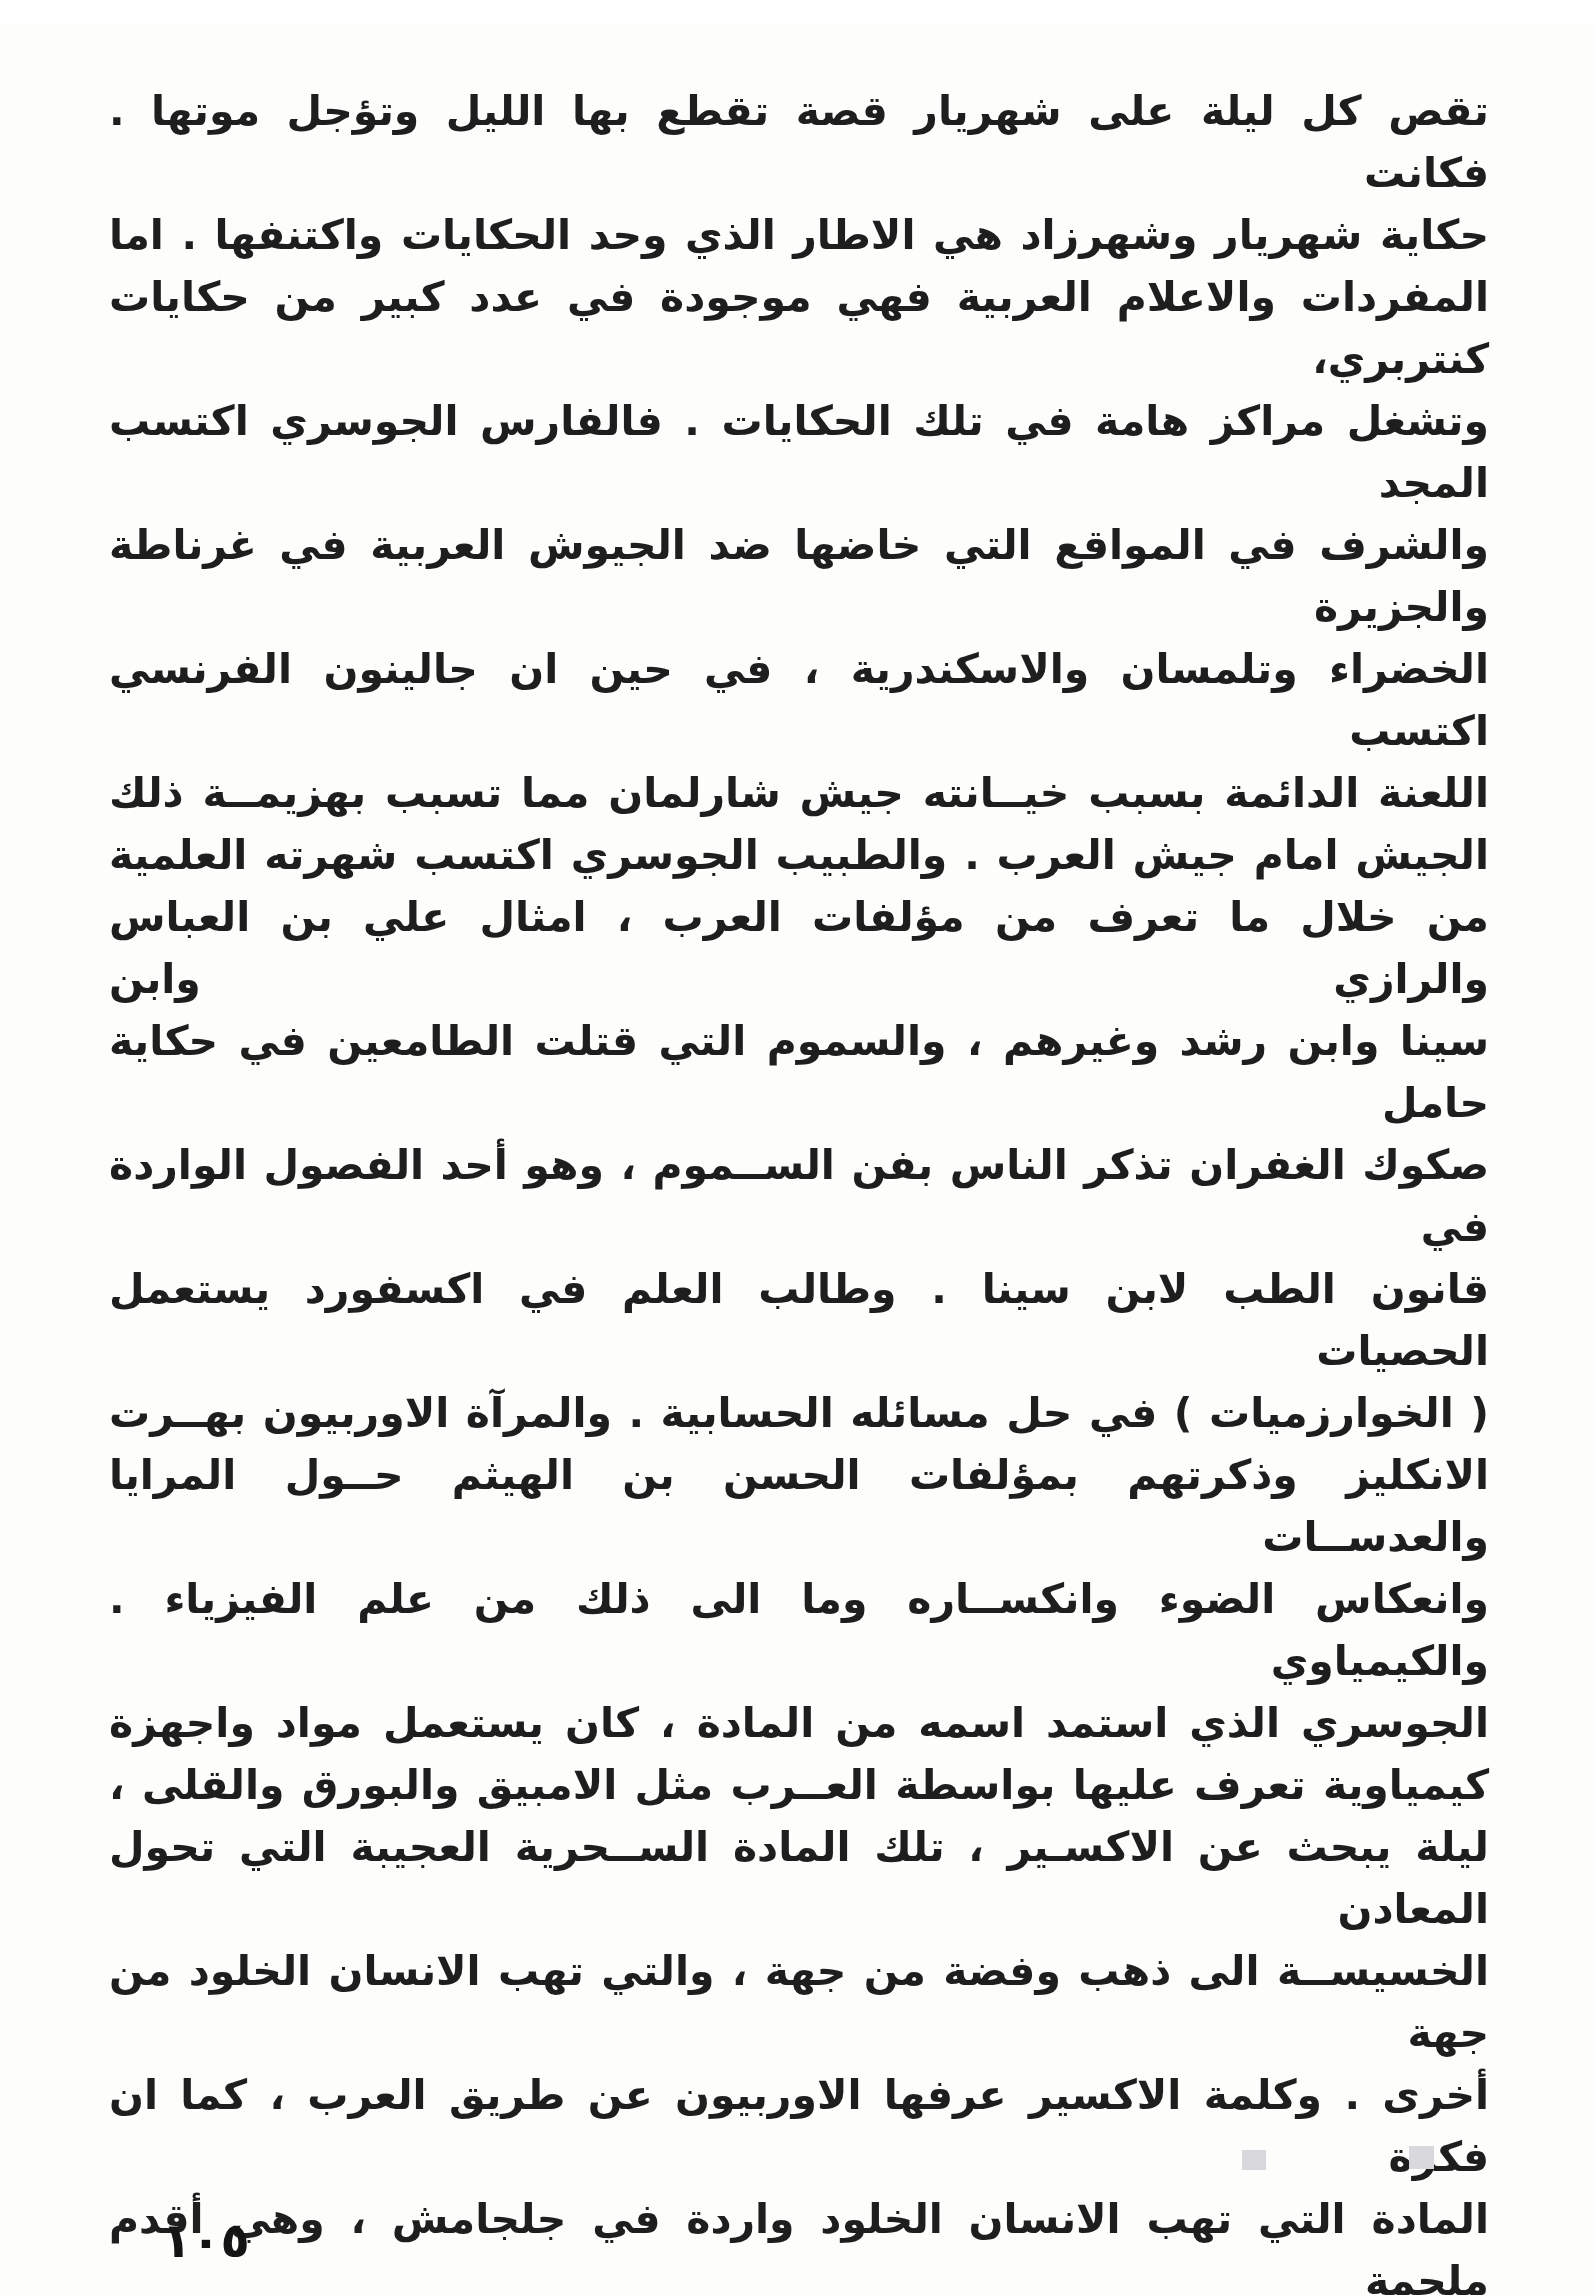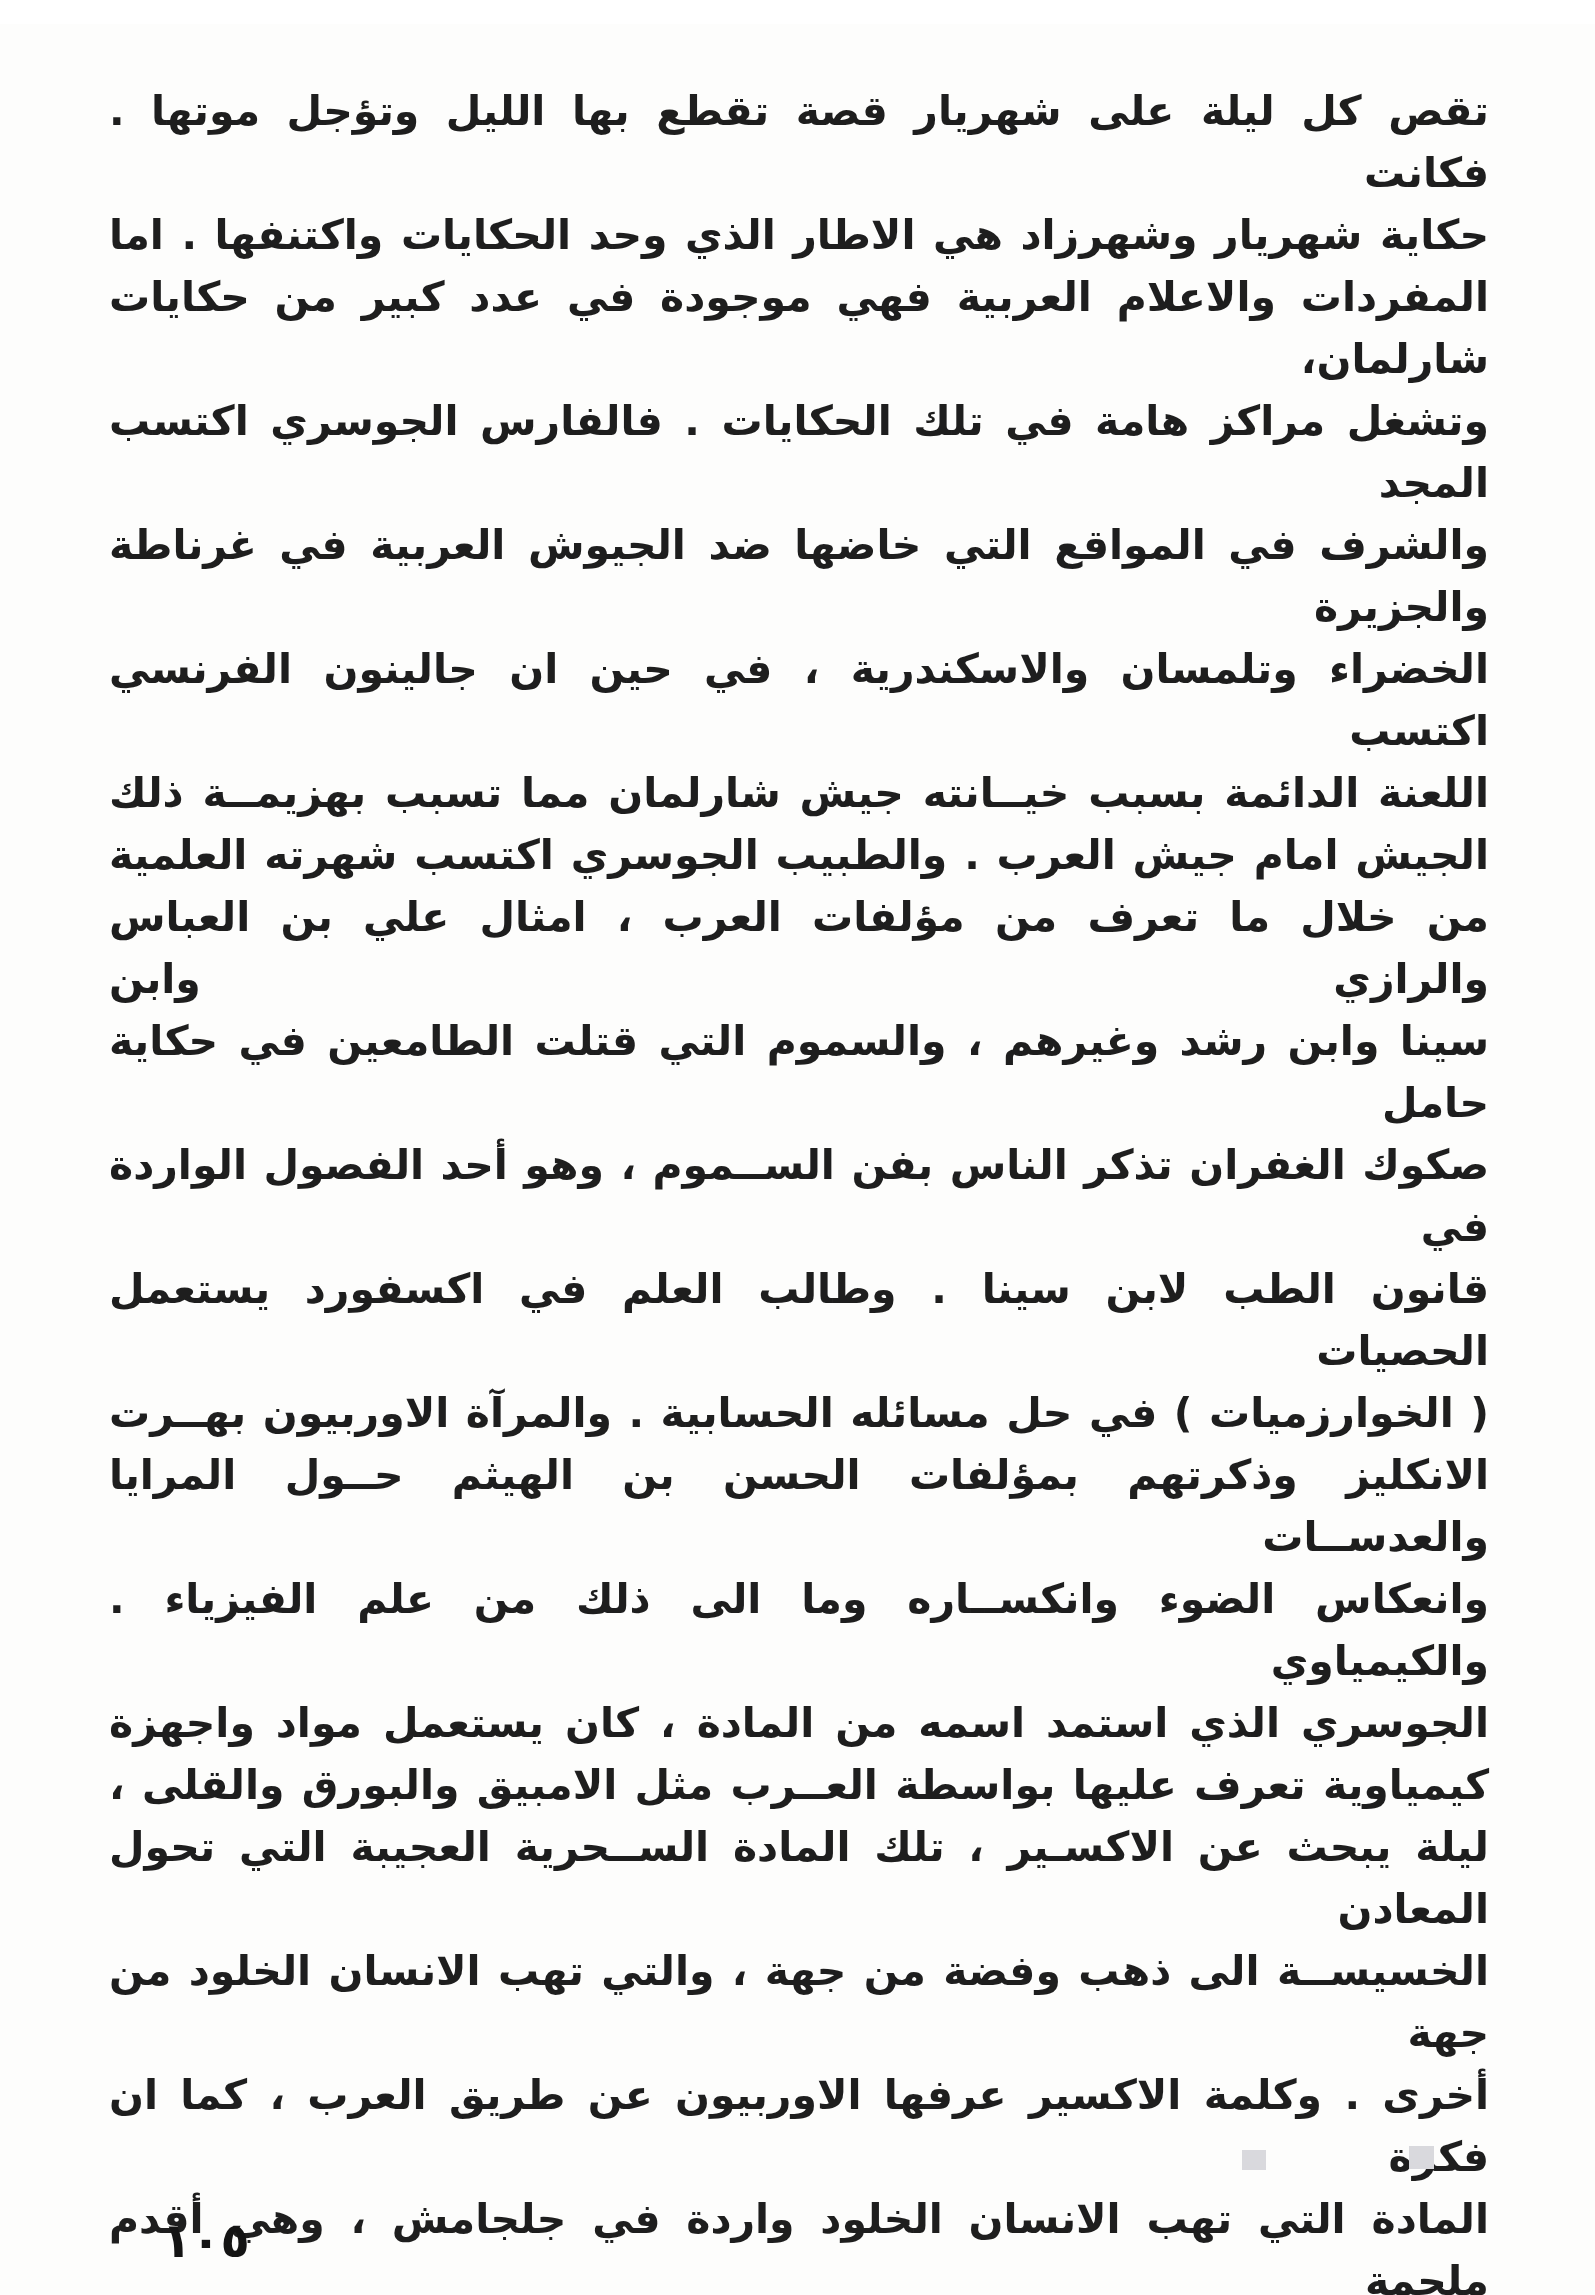--- a/index.html
+++ b/index.html
@@ -52,21 +52,21 @@
 </style>
 </head>
 <body>
 
 <div class="page">
 
   <div class="text-block">
     <div class="paragraph para1">
         <div class="line">تقص كل ليلة على شهريار قصة تقطع بها الليل وتؤجل موتها . فكانت</div>
         <div class="line">حكاية شهريار وشهرزاد هي الاطار الذي وحد الحكايات واكتنفها . اما</div>
-        <div class="line">المفردات والاعلام العربية فهي موجودة في عدد كبير من حكايات شارلمان،</div>
+        <div class="line">المفردات والاعلام العربية فهي موجودة في عدد كبير من حكايات كنتربري،</div>
         <div class="line">وتشغل مراكز هامة في تلك الحكايات . فالفارس الجوسري اكتسب المجد</div>
         <div class="line">والشرف في المواقع التي خاضها ضد الجيوش العربية في غرناطة والجزيرة</div>
         <div class="line">الخضراء وتلمسان والاسكندرية ، في حين ان جالينون الفرنسي اكتسب</div>
         <div class="line">اللعنة الدائمة بسبب خيــانته جيش شارلمان مما تسبب بهزيمــة ذلك</div>
         <div class="line">الجيش امام جيش العرب . والطبيب الجوسري اكتسب شهرته العلمية</div>
         <div class="line">من خلال ما تعرف من مؤلفات العرب ، امثال علي بن العباس والرازي وابن</div>
         <div class="line">سينا وابن رشد وغيرهم ، والسموم التي قتلت الطامعين في حكاية حامل</div>
         <div class="line">صكوك الغفران تذكر الناس بفن الســموم ، وهو أحد الفصول الواردة في</div>
         <div class="line">قانون الطب لابن سينا . وطالب العلم في اكسفورد يستعمل الحصيات</div>
         <div class="line">( الخوارزميات ) في حل مسائله الحسابية . والمرآة الاوربيون بهــرت</div>

